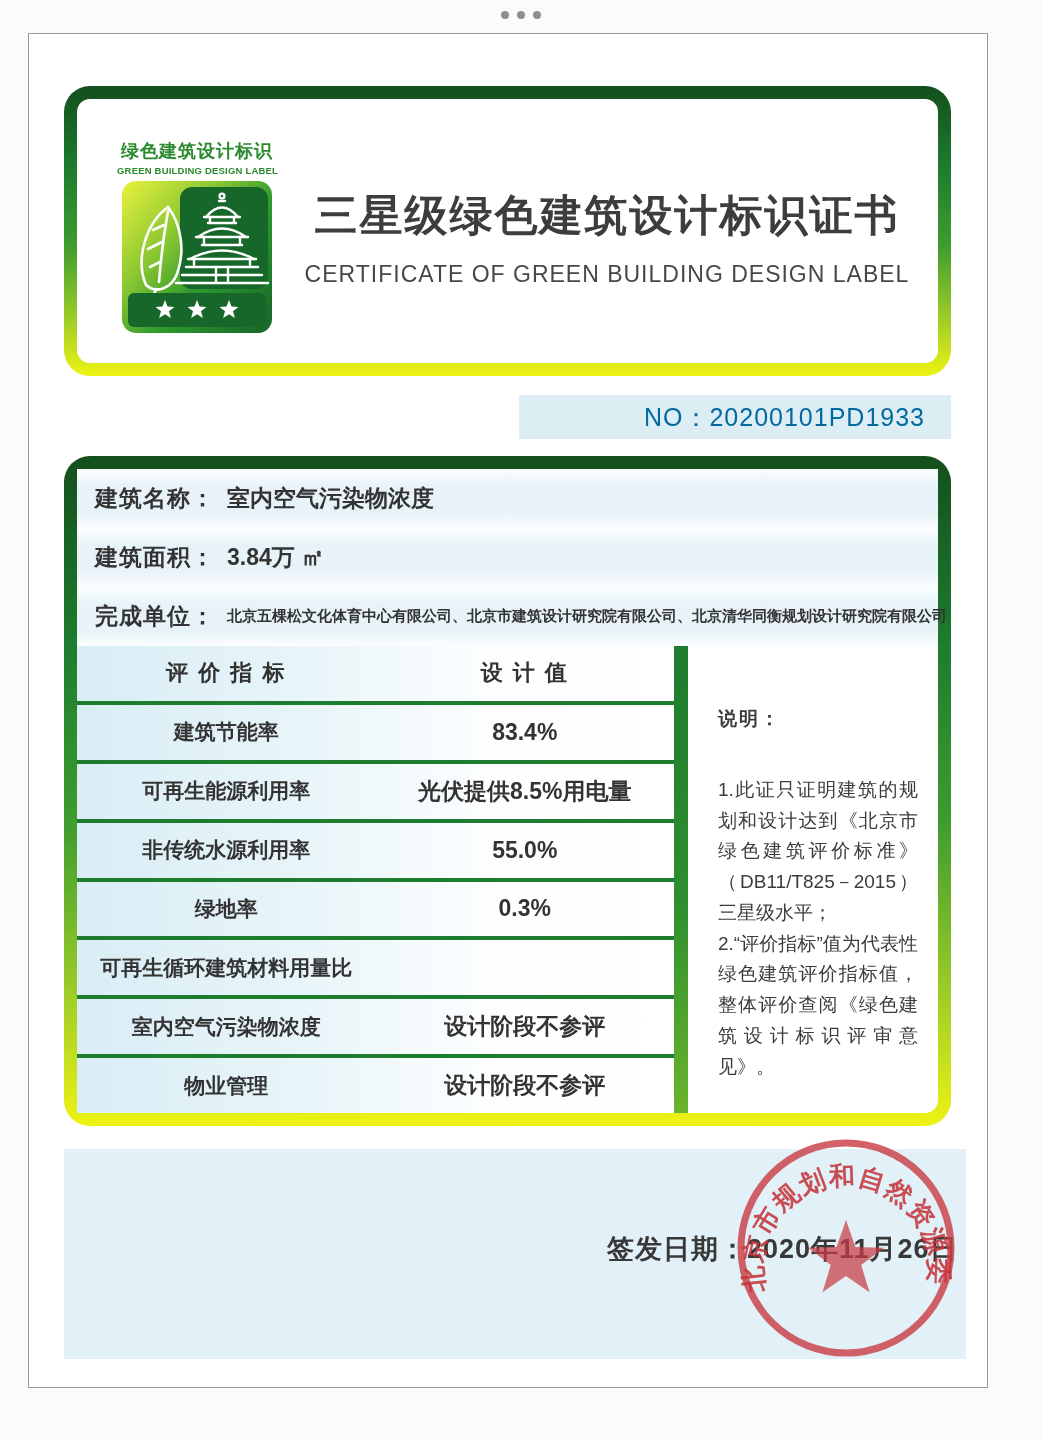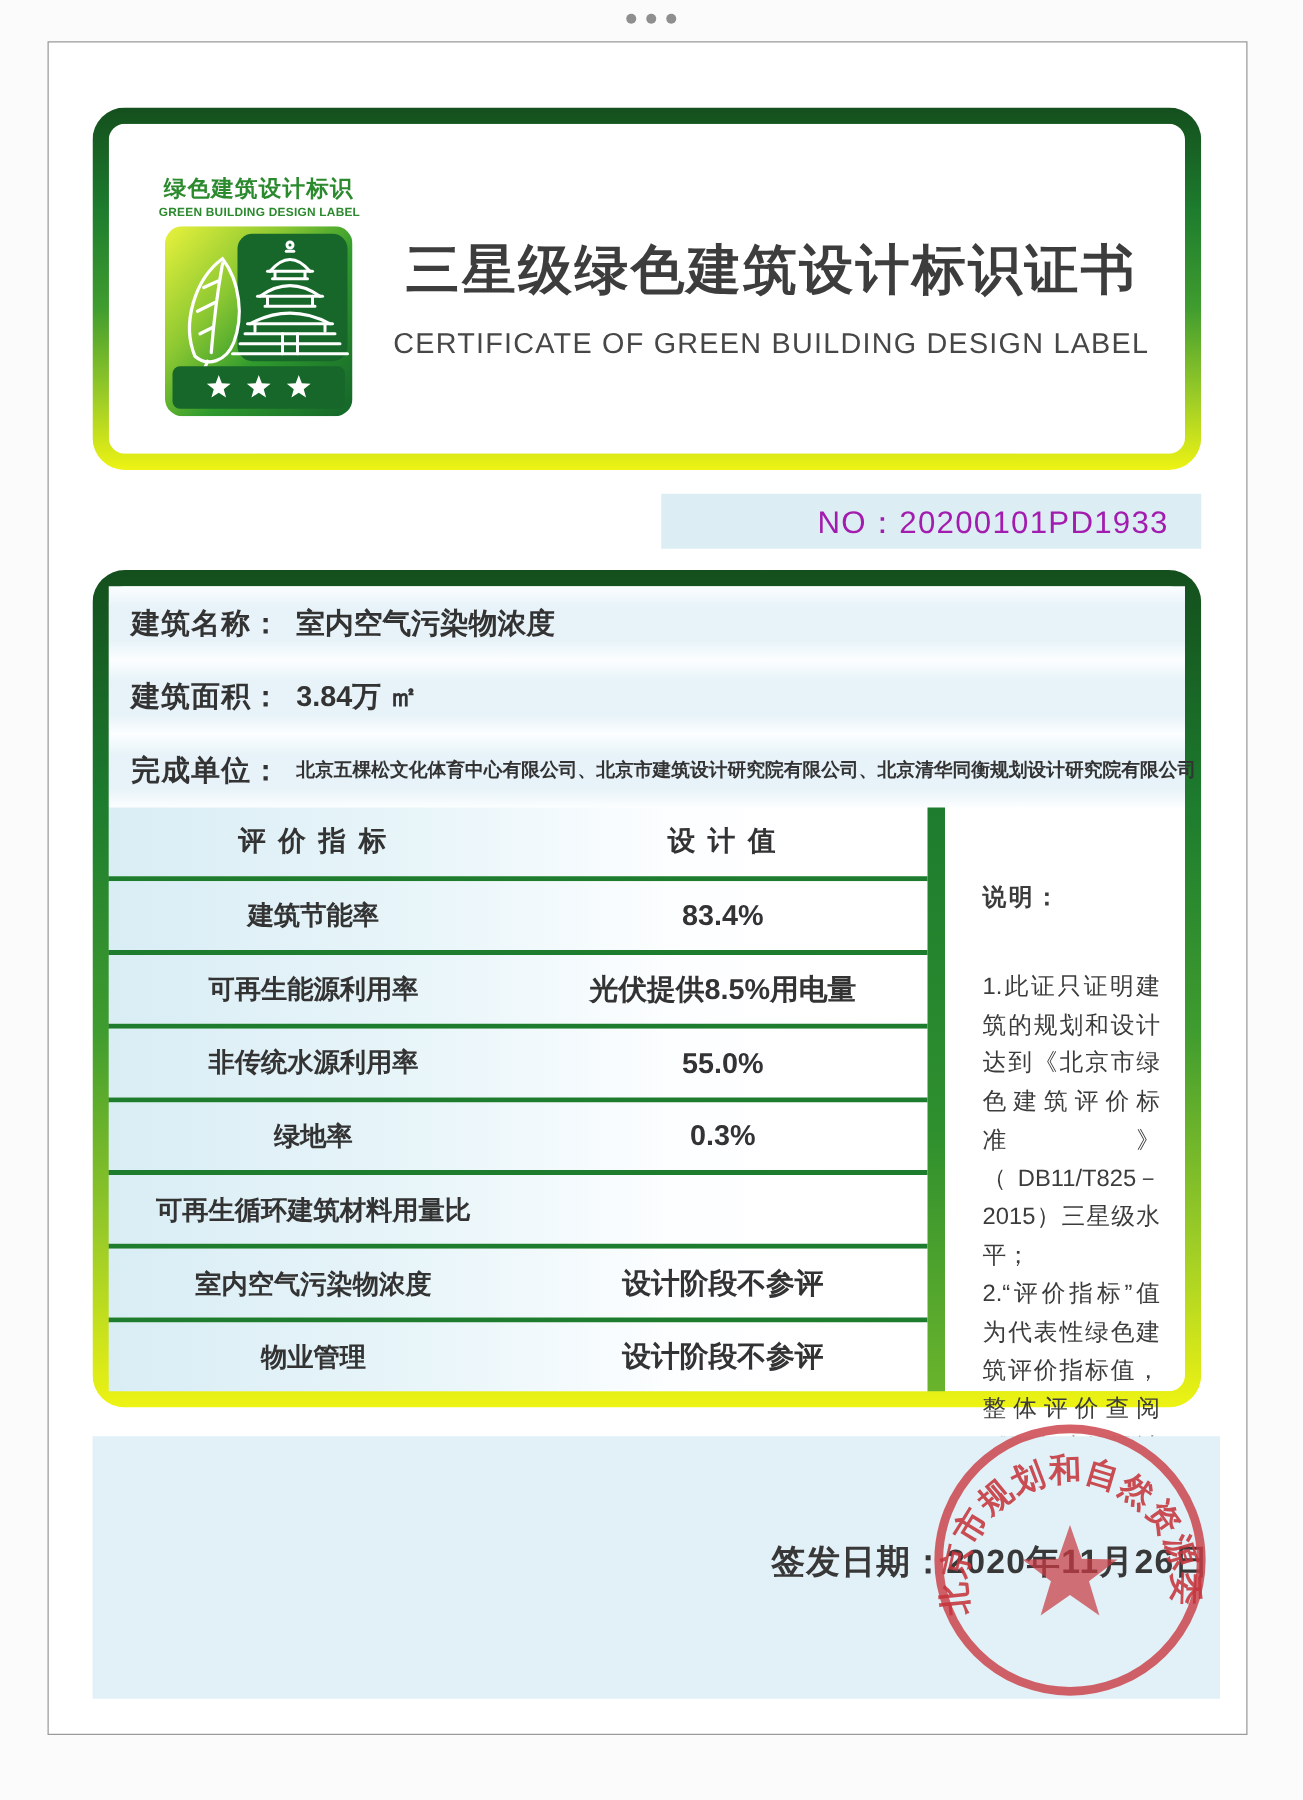--- a/index.html
+++ b/index.html
@@ -9,21 +9,21 @@
     background:#fbfbfc; position:relative; overflow:hidden; color:#3a3a3a;
   }
   .screen { position:absolute; inset:0; }
 
   
   .menu-dots { position:absolute; top:11px; left:0; right:0; display:flex; justify-content:center; gap:8px; }
   .menu-dots .dot { width:8px; height:8px; border-radius:50%; background:#8f8f8f; }
 
   
   .paper {
-    position:absolute; left:38px; top:33px; width:960px; height:1355px;
+    position:absolute; left:28px; top:33px; width:960px; height:1355px;
     background:#ffffff; border:1px solid #9a9a9a;
   }
 
   
   .gbox {
     position:absolute; border:13px solid transparent; border-radius:26px;
     background:
       linear-gradient(#ffffff,#ffffff) padding-box,
       linear-gradient(180deg,#144f1d 0%,#1d7c2e 28%,#3f9c2f 55%,#9ccc27 80%,#eef313 100%) border-box;
   }
@@ -37,33 +37,33 @@
   .logo-mark { margin-top:5px; }
 
   
   .title-block { position:absolute; left:190px; top:88px; width:680px; text-align:center; }
   .title-cn { font-size:43px; font-weight:600; color:#3d3d3d; letter-spacing:2px; white-space:nowrap; }
   .title-en { font-size:23px; color:#474747; letter-spacing:1px; margin-top:16px; white-space:nowrap; }
 
   
   .strip { position:absolute; top:361px; height:44px; background:#dceef4; display:flex; align-items:center; }
   .strip-left  { left:35px;  width:440px; padding-left:40px; font-size:24px; font-weight:bold; color:#303030; letter-spacing:2px; }
-  .strip-right { left:490px; width:432px; justify-content:flex-end; padding-right:26px; font-size:25px; color:#a21caf; letter-spacing:1px; }
+  .strip-right { left:490px; width:432px; justify-content:flex-end; padding-right:26px; font-size:25px; color:#0369a1; letter-spacing:1px; }
 
   
   .info-section { position:absolute; left:0; top:0; width:861px; }
   .info-row { height:59px; display:flex; align-items:center; padding-left:18px;
     background:linear-gradient(180deg,#fcfeff 0%,#e7f3f8 28%,#e7f3f8 74%,#fcfeff 100%); }
   .info-label { font-size:23px; font-weight:bold; color:#333; letter-spacing:1px; white-space:nowrap; }
   .info-value { font-size:23px; font-weight:bold; color:#333; margin-left:12px; white-space:nowrap; }
   .info-row:nth-child(3) .info-value { font-size:15px; letter-spacing:0; }
 
   
   .table-notes { position:absolute; left:0; top:177px; width:861px; height:467px; display:flex; }
-  .rating-table { width:655px; display:flex; flex-direction:column; }
+  .rating-table { width:597px; display:flex; flex-direction:column; }
   .t-row { flex:1; display:flex; align-items:center; border-bottom:4px solid #1d7c2e;
     background:linear-gradient(90deg,#d9edf5 0%,#e8f5f9 38%,#fdfeff 70%,#ffffff 100%); }
   .t-row:last-child { border-bottom:none; }
   .t-label { width:50%; text-align:center; font-size:21px; font-weight:bold; color:#333; }
   .t-value { width:50%; text-align:center; font-size:23px; font-weight:bold; color:#333; }
   .t-head .t-label, .t-head .t-value { font-size:22px; letter-spacing:2px; }
   .v-divider { width:14px; background:linear-gradient(180deg,#1d7c2e 0%,#2e8f2e 55%,#6ab42c 100%); }
   .notes { flex:1; padding:58px 20px 17px 30px; font-size:19px; line-height:1.62; color:#3c3c3c; }
   .notes-heading { font-weight:bold; letter-spacing:2px; margin-bottom:40px; }
   .note { margin:0; text-align:justify; }

